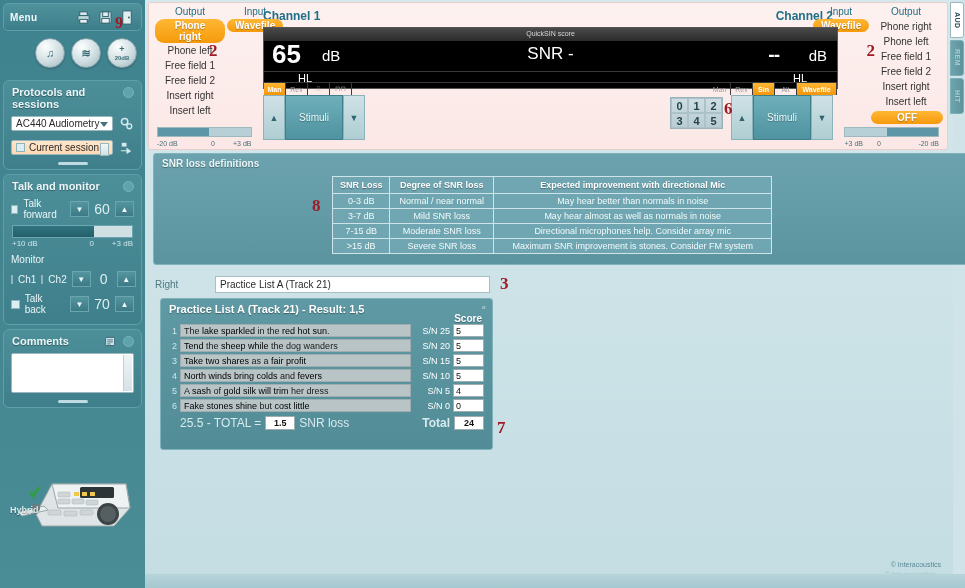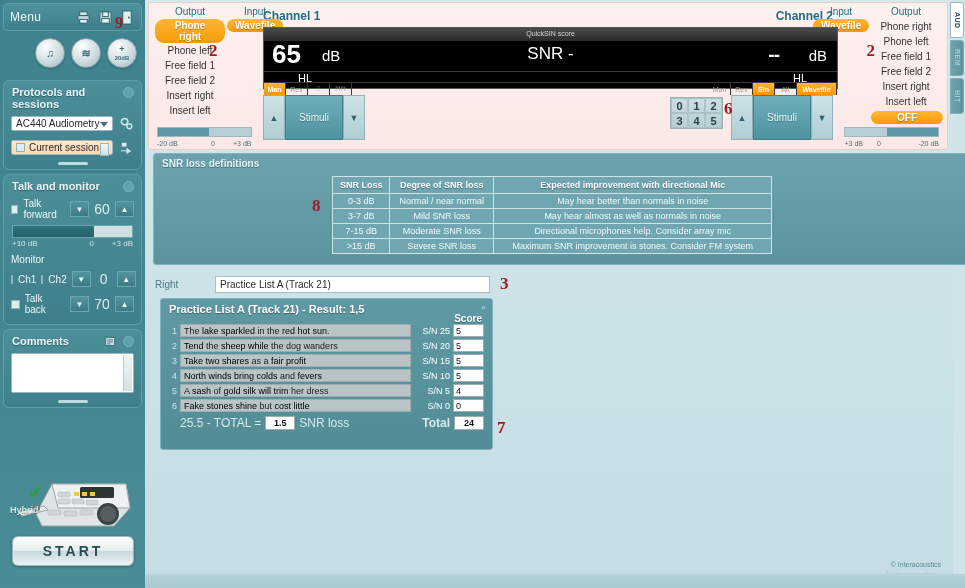--- a/index.html
+++ b/index.html
@@ -30,21 +30,21 @@
   .panel-dot{
     position:absolute; right:7px; top:6px; width:11px;height:11px;
     border-radius:50%; background:#5fa3ac; border:1px solid #76b5bd;
   }
   .menu-bar{
     margin:3px 3px 0 3px; height:28px; border-radius:5px;
     background:linear-gradient(180deg,#4f929c 0%, #3d7e8a 100%);
     border:1px solid #5ea0a9;
     display:flex; align-items:center; padding:0 6px;
   }
-  .menu-label{ font-weight:normal; font-size:12px; color:#f0fafc; letter-spacing:.3px; }
+  .menu-label{ font-weight:bold; font-size:10px; color:#f0fafc; letter-spacing:.3px; }
   .menu-icons{ margin-left:auto; display:flex; gap:7px; align-items:center; }
   .micon{ width:15px;height:15px; opacity:.92; }
   .hdr-anno{
     position:absolute; left:115px; top:14px; color:#9e1b26; font-size:16px;
     font-weight:bold; font-family:"Liberation Serif", serif;
   }
   .round-icons{ display:flex; justify-content:flex-end; gap:6px; padding:7px 8px 8px 0; }
   .ricon{
     width:30px;height:30px;border-radius:50%;
     background:radial-gradient(circle at 35% 28%, #fdfefe 0%, #cfdde1 55%, #9fb6bc 100%);
@@ -398,21 +398,20 @@
         <rect x="72" y="22" width="5" height="4"></rect>
       </g>
     <circle cx="90" cy="44" r="11" fill="#3c4446"></circle>
       <circle cx="90" cy="44" r="8" fill="#555e60"></circle>
     <path d="M0 42 L26 36 L30 40 L4 46 Z" fill="#e8eef0" stroke="#9aa6a8"></path>
     <circle cx="18" cy="38" r="4" fill="#6f7b7d"></circle>
     <path d="M12 22 l3 4 l6 -9" stroke="#2f9e44" stroke-width="3" fill="none"></path>
   </svg>
   <div class="hybrid-txt">Hybrid</div>
 
-  <div id="start-button">START</div>
 </div>
 
 <div id="main">
 
   <div id="top-panel">
 
     <div class="chan-title" style="left:114px;top:6px;">Channel 1</div>
     <div class="chan-title" style="right:114px;top:6px;">Channel 2</div>
 
     <div class="io-col" style="left:6px;width:70px;">

